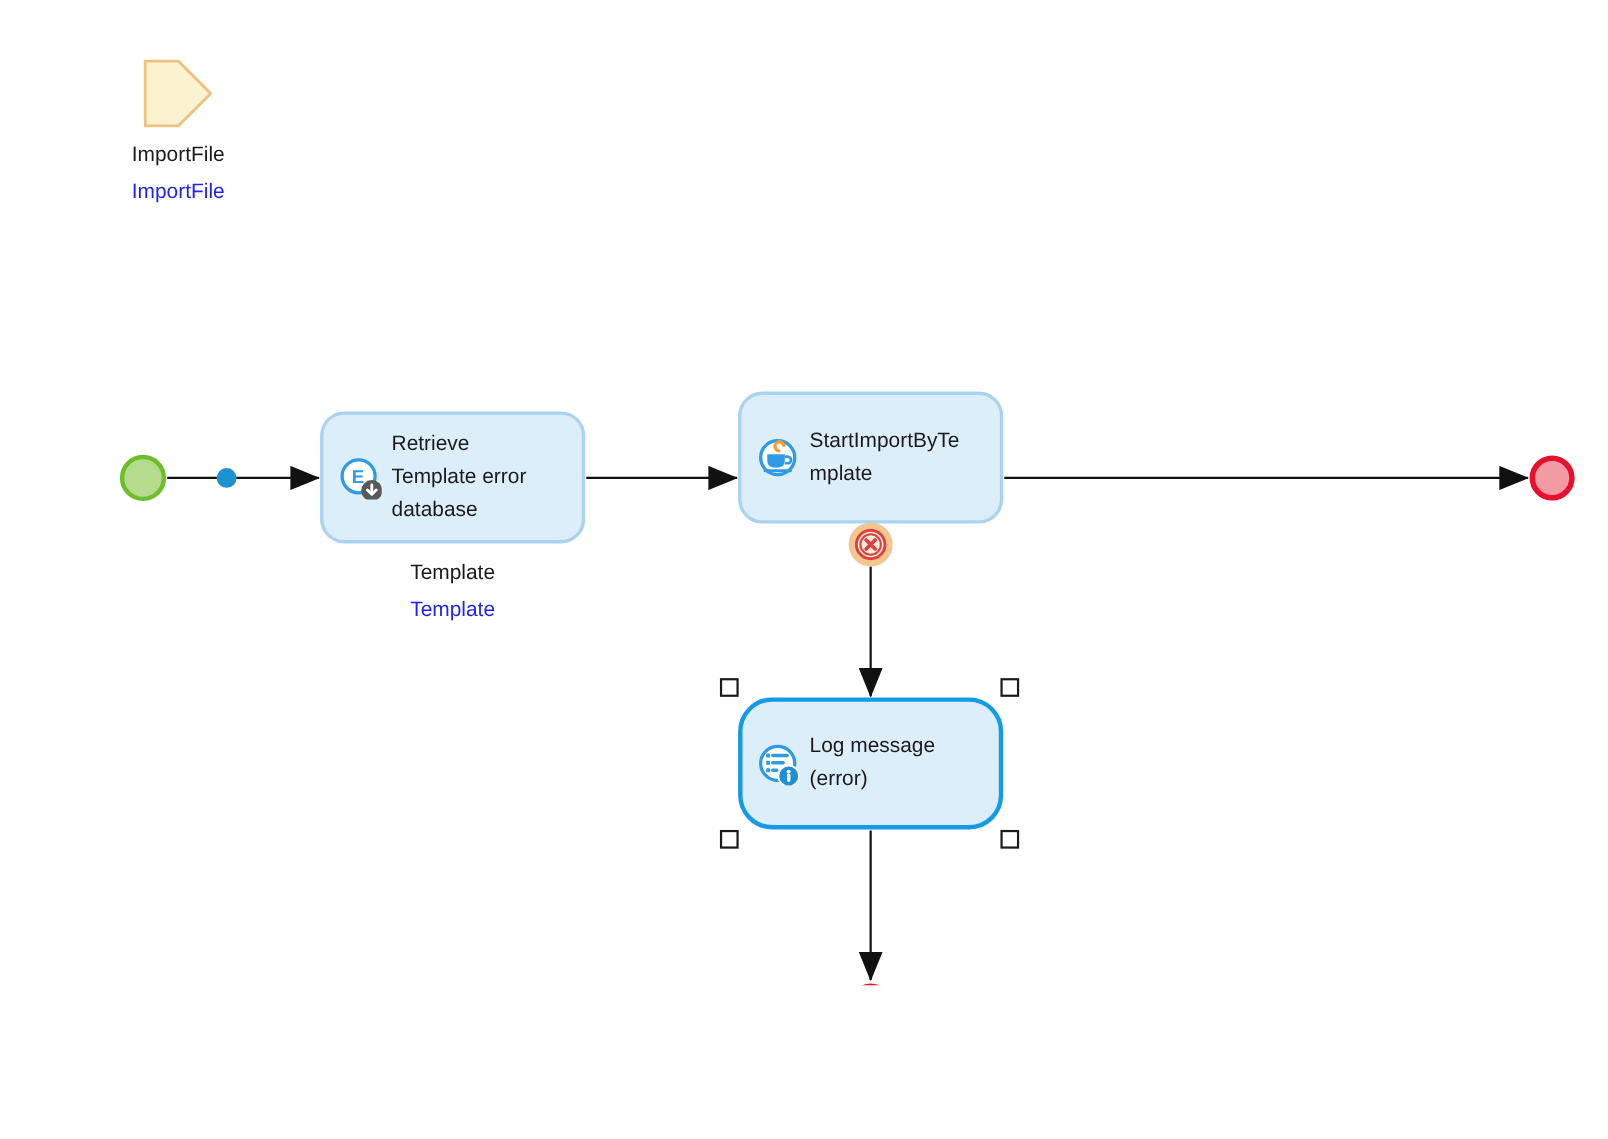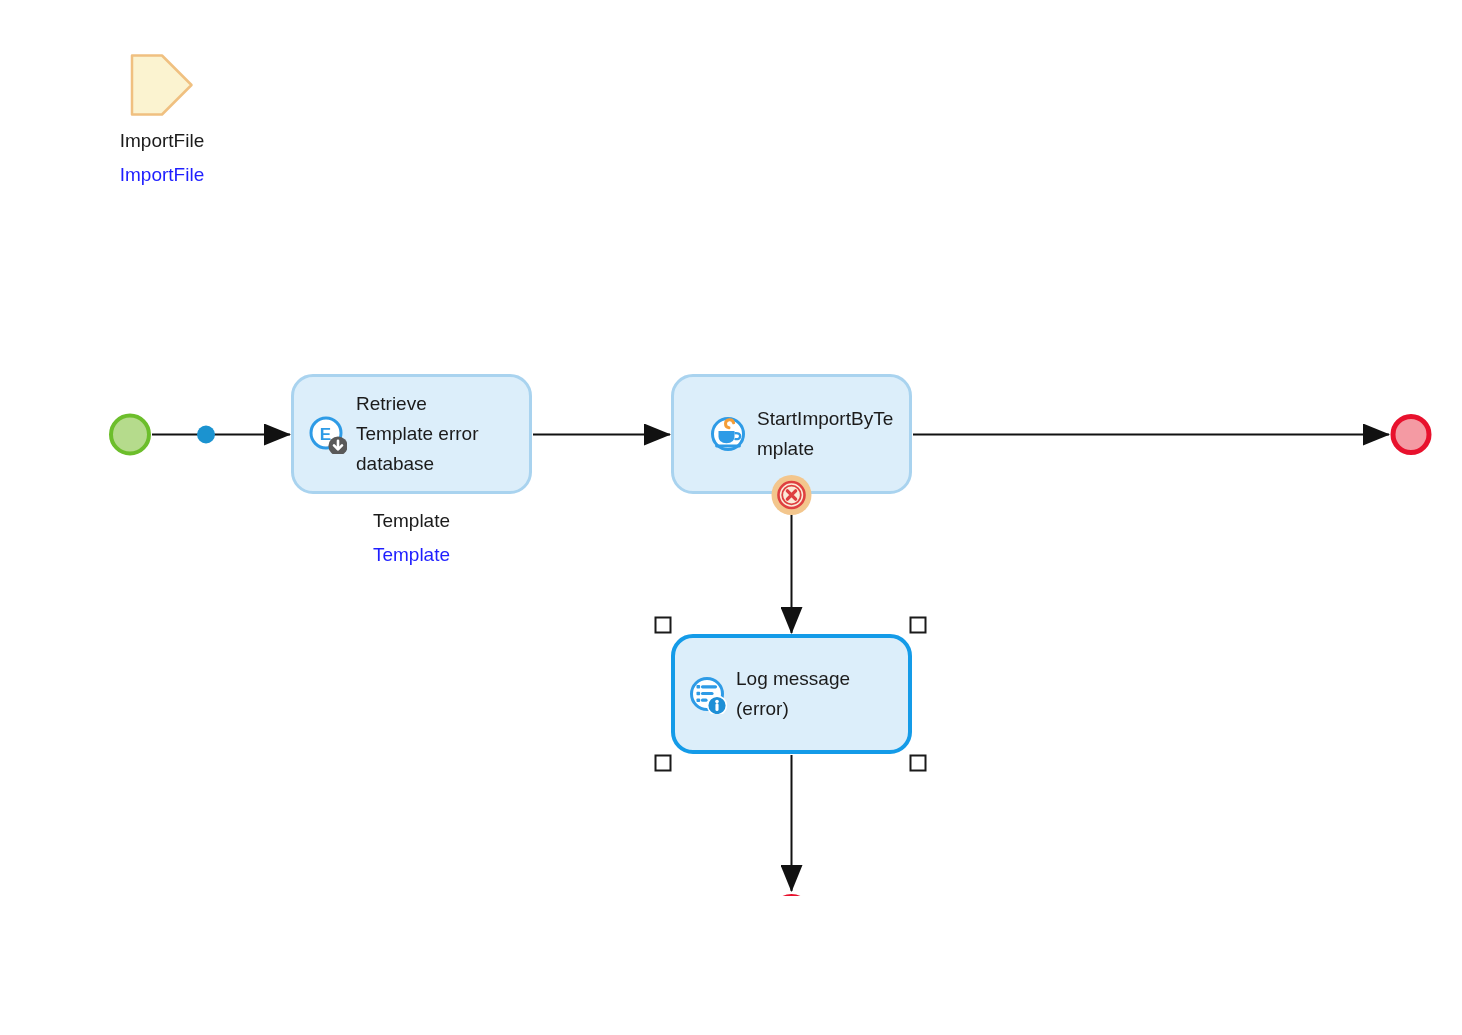--- a/index.html
+++ b/index.html
@@ -18,22 +18,22 @@
     width:152px; font-size:19px; line-height:30px; color:#1b1b1b;
     overflow-wrap:anywhere; text-align:left;
   }
   .task-icon { flex:0 0 auto; }
   .text-label {
     position:absolute; font-size:19px; color:#1b1b1b; text-align:center; z-index:1;
     line-height:24px;
   }
   .link { color:#1F1FFF; cursor:pointer; }
   #task-retrieve { left:291px; top:374px; }
-  #task-startimport { left:671px; top:374px;justify-content:flex-end; }
-  #task-logerror { left:671px; top:634px; }
+  #task-startimport { left:671px; top:356px; }
+  #task-logerror { left:671px; top:634px;border-radius:31px; }
   #lbl-importfile   { left:62px;  top:129px; width:200px; }
   #lbl-importfile-link { left:62px; top:163px; width:200px; }
   #lbl-template     { left:291px; top:509px; width:241px; }
   #lbl-template-link{ left:291px; top:543px; width:241px; }
 </style>
 </head>
 <body>
 
 <div id="canvas">
 

